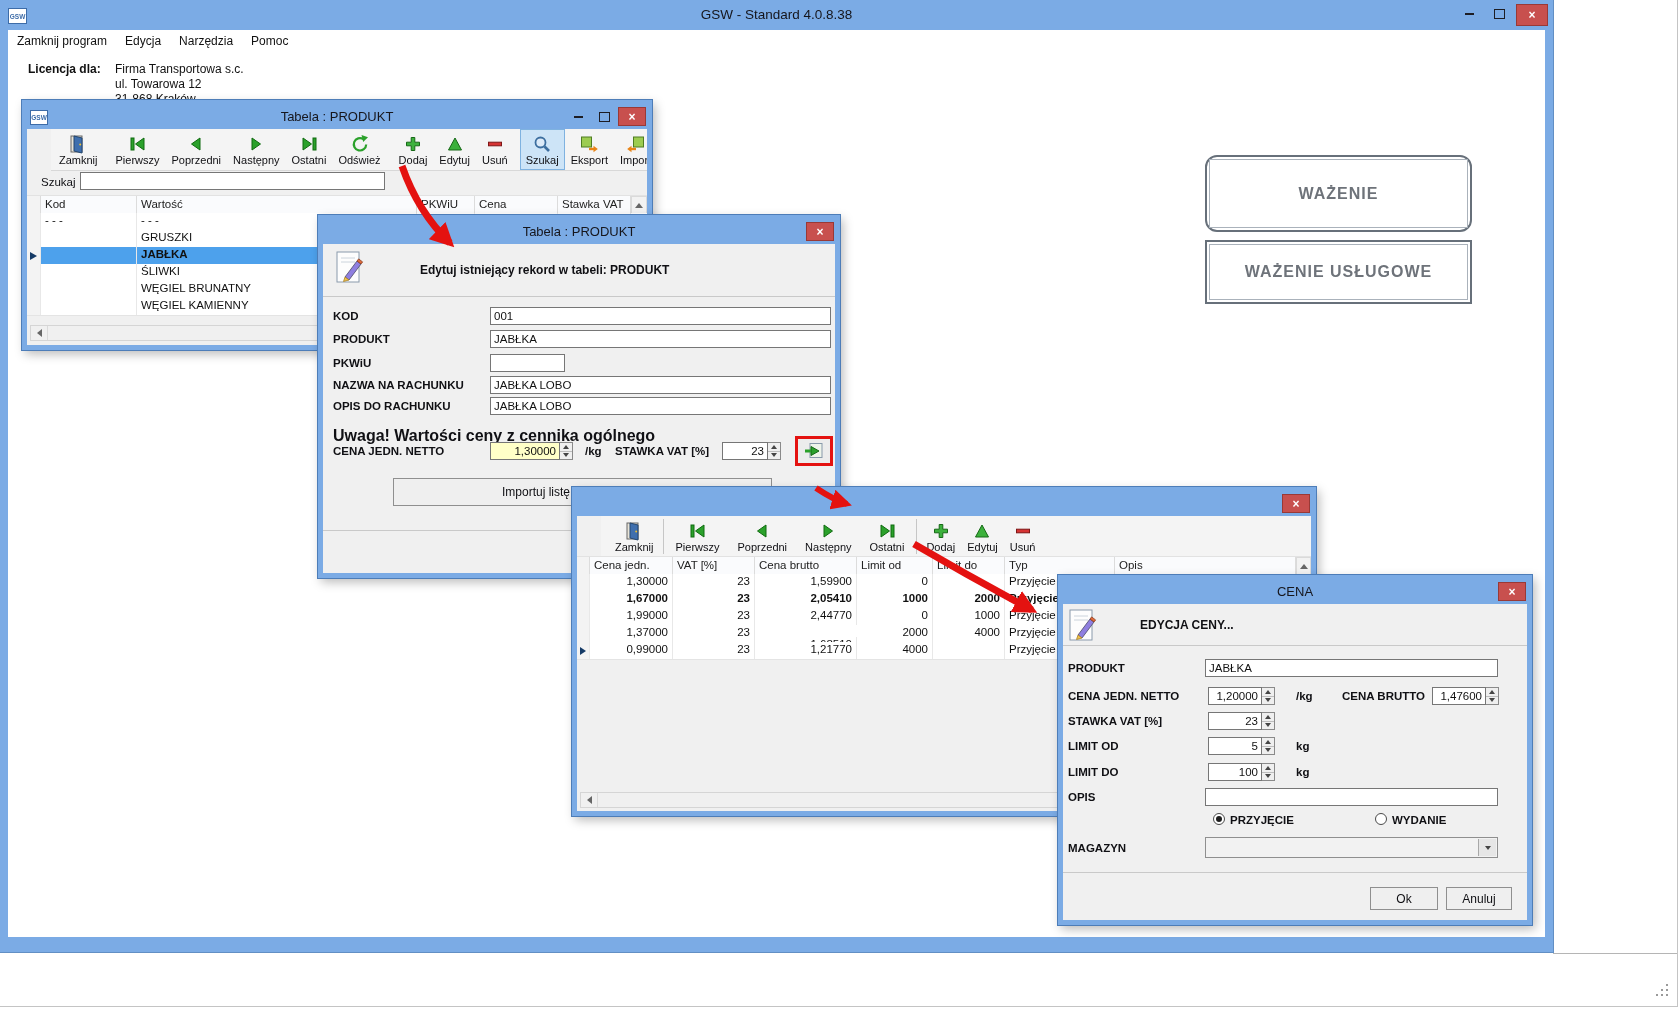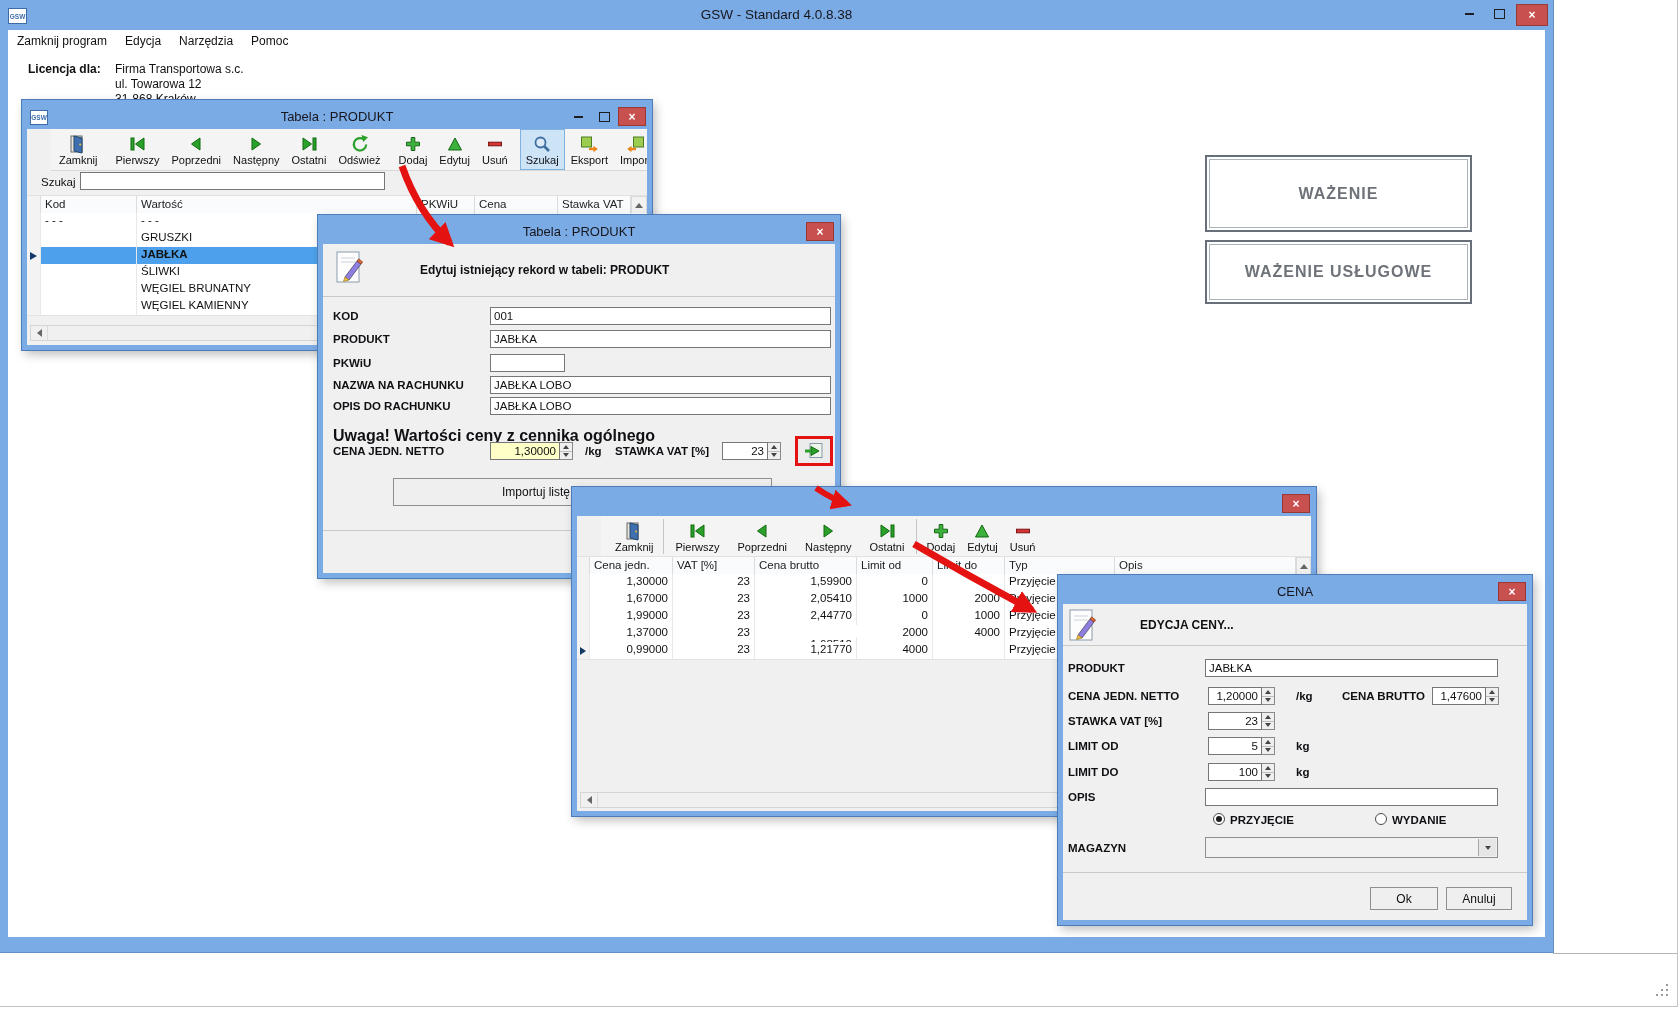--- a/index.html
+++ b/index.html
@@ -104,21 +104,21 @@
     <span>Zamknij program</span>
     <span>Edycja</span>
     <span>Narzędzia</span>
     <span>Pomoc</span>
   </div>
   <div id="mw-client">
     <div class="licline" style="left:20px;top:10px;font-weight:bold;">Licencja dla:</div>
     <div class="licline" style="left:107px;top:10px;">Firma Transportowa s.c.</div>
     <div class="licline" style="left:107px;top:25px;">ul. Towarowa 12</div>
     <div class="licline" style="left:107px;top:40px;">31-868  Kraków</div>
-    <div class="bigbtn" style="left:1197px;top:103px;width:267px;height:77px;">
+    <div class="bigbtn" style="left:1197px;top:103px;width:267px;height:77px;border-radius:12px;">
       <div class="innerb">WAŻENIE</div>
     </div>
     <div class="bigbtn" style="left:1197px;top:188px;width:267px;height:64px;">
       <div class="innerb">WAŻENIE USŁUGOWE</div>
     </div>
   </div>
   <div class="mw-edge" style="left:0;top:30px;width:8px;height:922px;"></div>
   <div class="mw-edge" style="left:1545px;top:30px;width:8px;height:922px;"></div>
   <div class="mw-edge" style="left:0;top:937px;width:1553px;height:15px;"></div>
 </div>
@@ -476,21 +476,21 @@
     <div class="trow" style="left:0;top:58px;width:734px;">
       <div class="cell marker" style="width:13px;"></div>
       <div class="cell num" style="width:83px;">1,30000</div>
       <div class="cell num" style="width:82px;">23</div>
       <div class="cell num" style="width:102px;">1,59900</div>
       <div class="cell num" style="width:76px;">0</div>
       <div class="cell num" style="width:72px;"></div>
       <div class="cell" style="width:110px;">Przyjęcie zewnę</div>
       <div class="cell" style="width:181px;"></div>
     </div>
-    <div class="trow" style="left:0;top:75px;width:734px;">
+    <div class="trow" style="left:0;top:75px;width:734px;font-weight:bold;">
       <div class="cell marker" style="width:13px;"></div>
       <div class="cell num" style="width:83px;">1,67000</div>
       <div class="cell num" style="width:82px;">23</div>
       <div class="cell num" style="width:102px;">2,05410</div>
       <div class="cell num" style="width:76px;">1000</div>
       <div class="cell num" style="width:72px;">2000</div>
       <div class="cell" style="width:110px;">Przyjęcie zewnę</div>
       <div class="cell" style="width:181px;"></div>
     </div>
     <div class="trow" style="left:0;top:92px;width:734px;">

